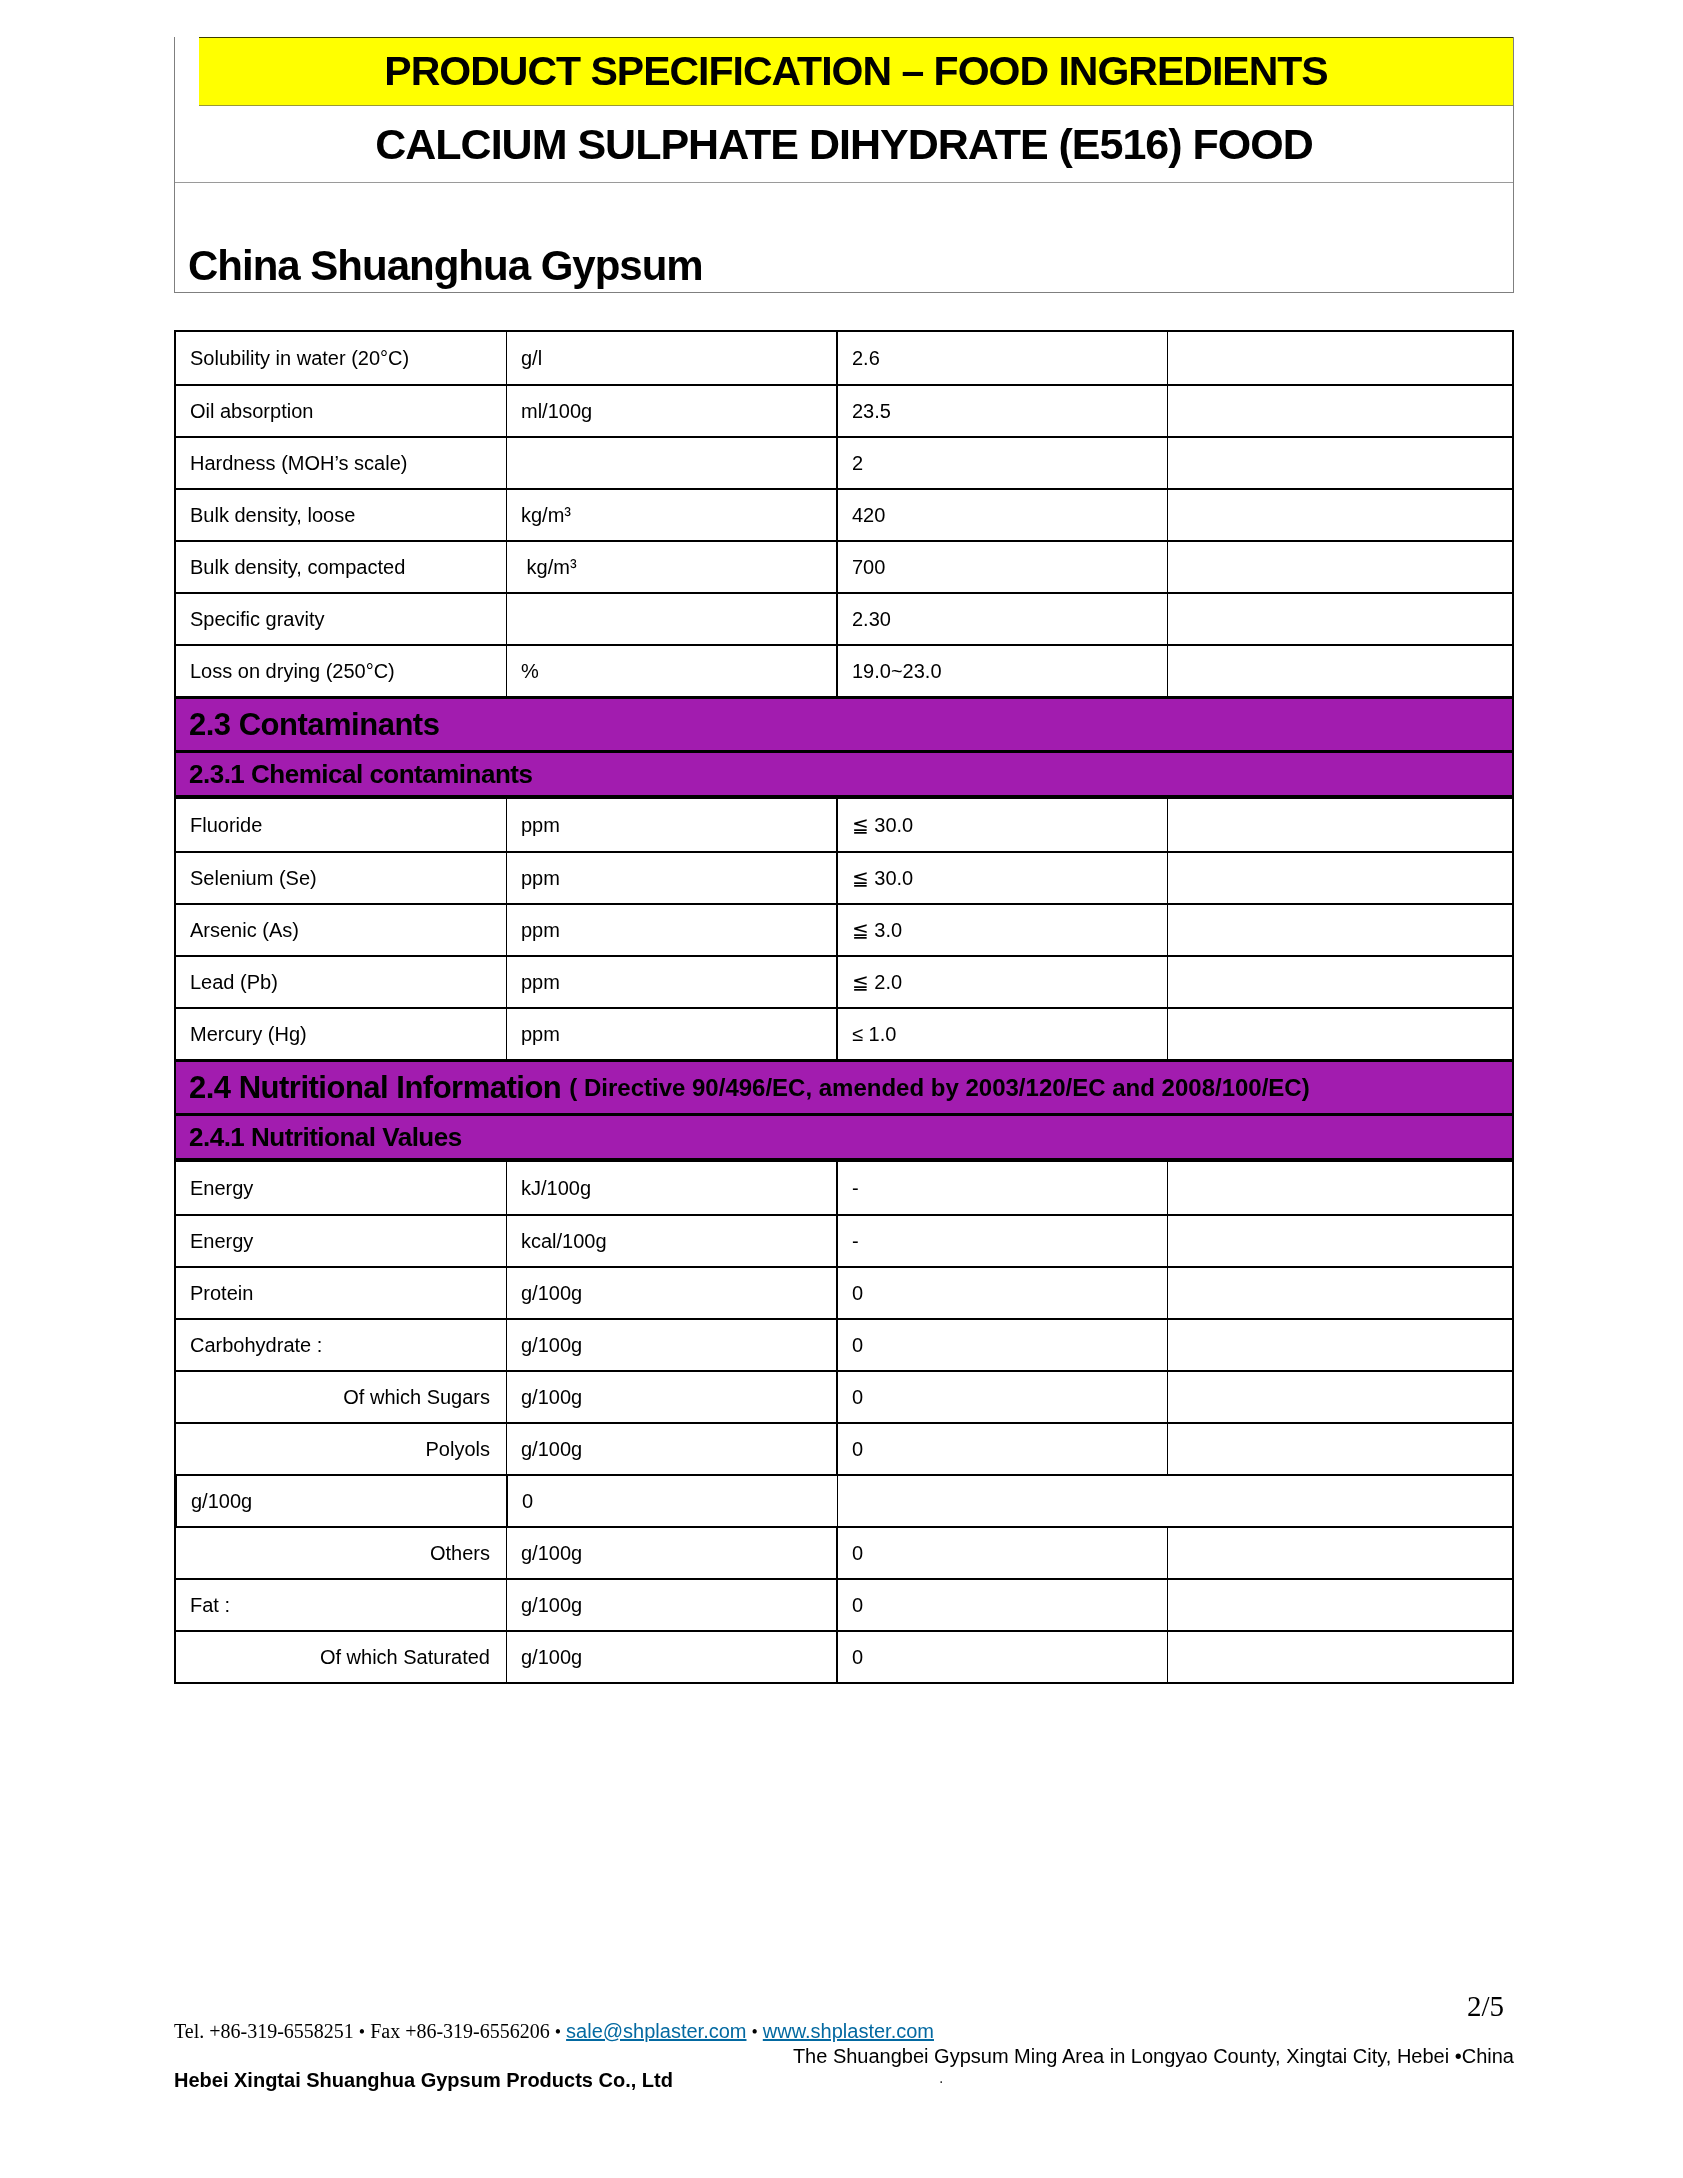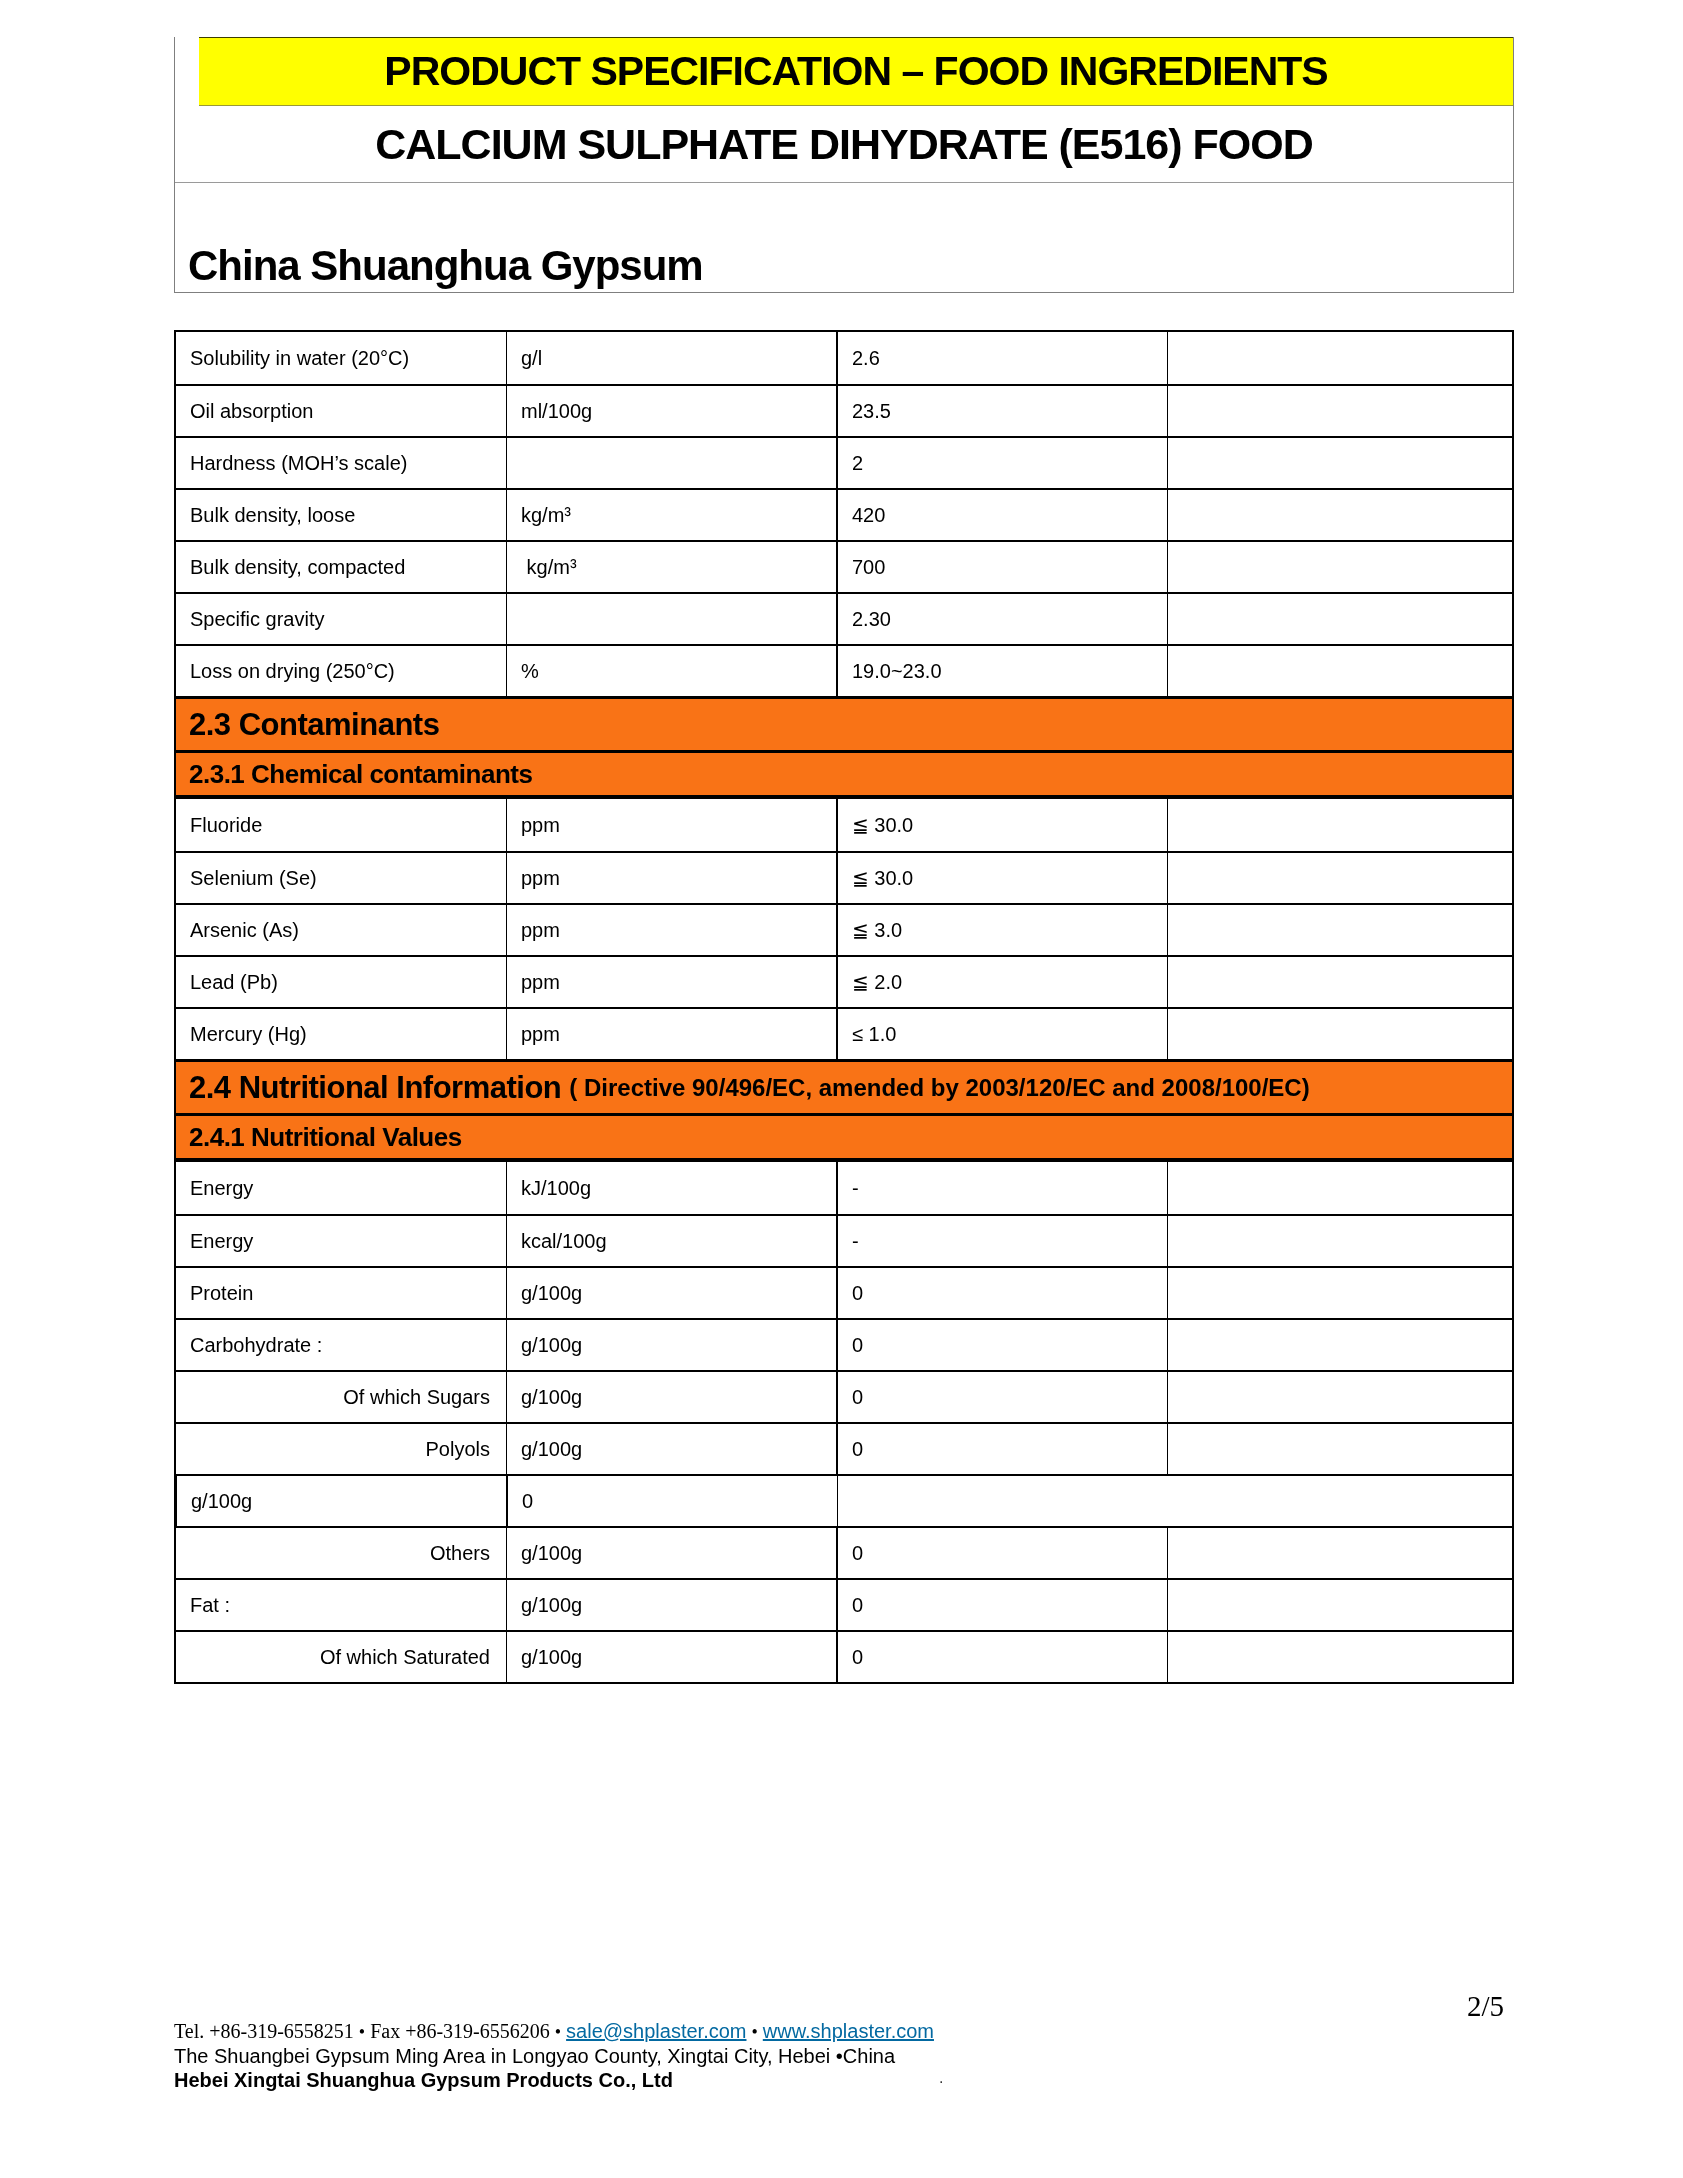--- a/index.html
+++ b/index.html
@@ -61,21 +61,21 @@
     white-space: pre-wrap;
     overflow: hidden;
   }
   .cell.label { width: 330px; }
   .cell.unit  { width: 330px; border-left: 1px solid #000; }
   .cell.value { width: 331px; border-left: 2px solid #000; }
   .cell.extra { flex: 1; border-left: 1px solid #000; }
   .cell.right { justify-content: flex-end; padding-right: 16px; padding-left: 0; }
   
   .sec-title, .sec-sub {
-    background: #f97316;
+    background: #a21caf;
     border: 2px solid #000;
     border-top-width: 1px;
     display: flex; align-items: center;
     padding-left: 13px;
   }
   .sec-title { height: 54px; font-size: 31px; font-weight: bold; letter-spacing: -0.5px; }
   .sec-sub   { height: 45px; font-size: 26px; font-weight: bold; letter-spacing: -0.5px; }
   .sec-title .note { font-size: 24px; font-weight: bold; margin-left: 8px; letter-spacing: 0; }
   
   .page-num {
@@ -84,21 +84,21 @@
     text-align: right; padding-right: 10px;
     font-family: "Liberation Serif", serif;
     font-size: 29px;
   }
   .footer {
     position: absolute;
     left: 174px; top: 2020px; width: 1340px;
     line-height: 23px;
   }
   .footer .line1 { font-family: "Liberation Serif", serif; font-size: 20px; }
-  .footer .line2 { font-size: 20px; margin-top: 1px; }
+  .footer .line2 { font-size: 20px; margin-top: 1px; text-align: right; }
   .footer .line3 { font-size: 20px; font-weight: bold; margin-top: 1px; }
   .footer a { color: #0369a1; text-decoration: underline; font-family: Liberation Sans, sans-serif; text-align: right; }
   .bullet { font-size: 18px; }
   .stray-dot {
     position: absolute; left: 939px; top: 2069px;
     font-size: 16px; color: #333;
   }
 </style>
 </head>
 <body>

